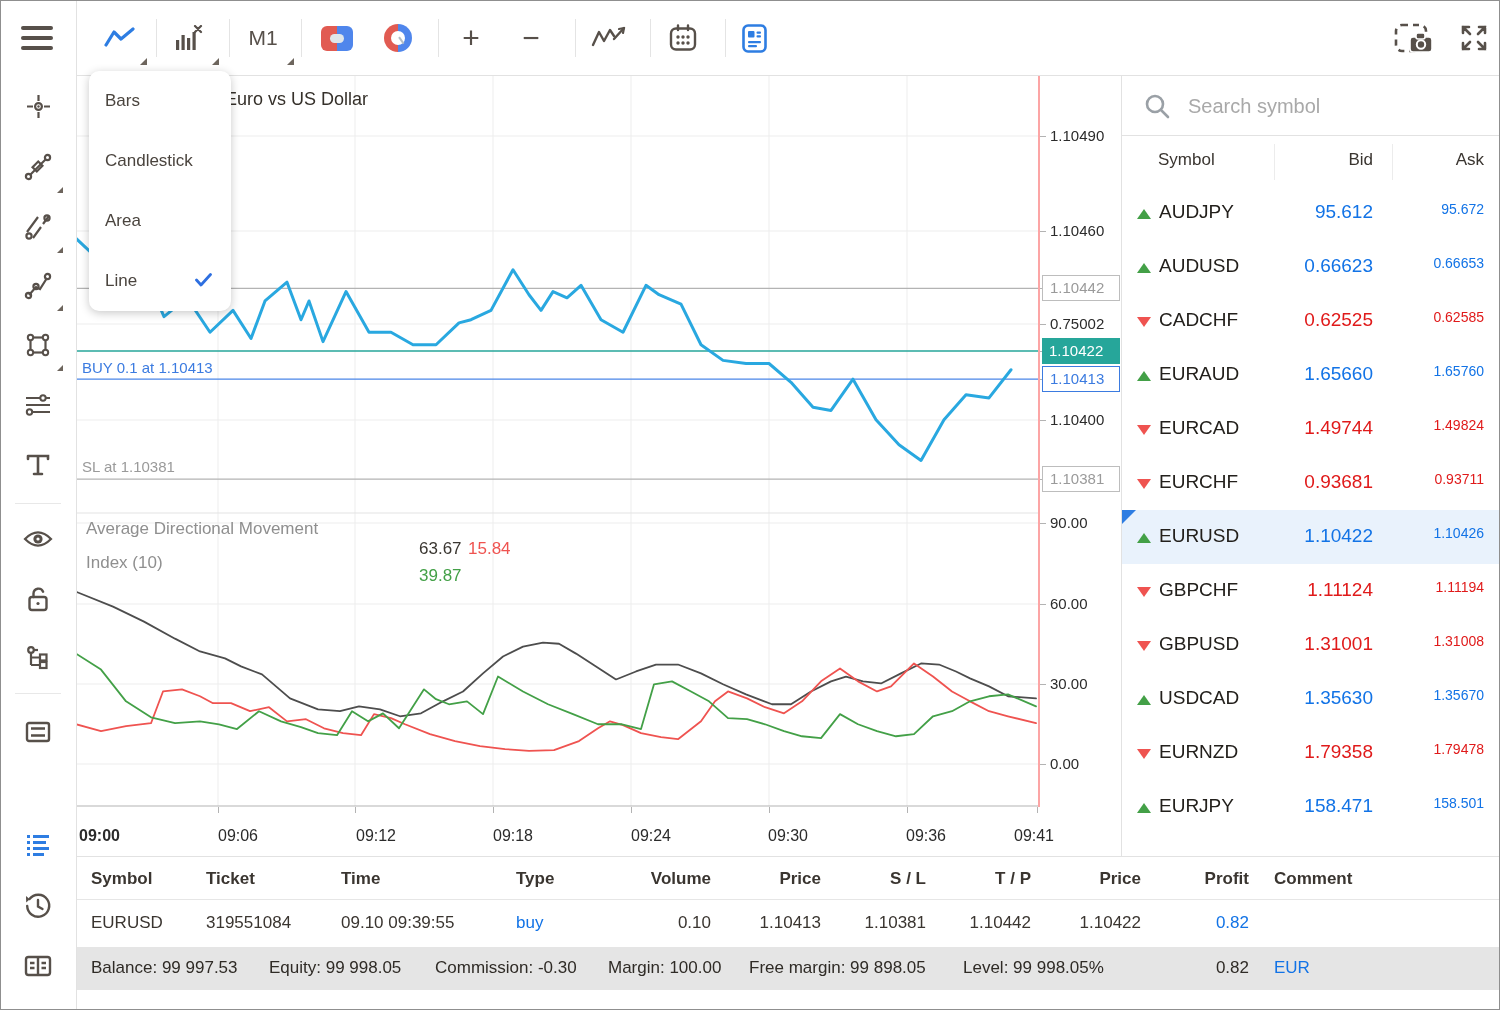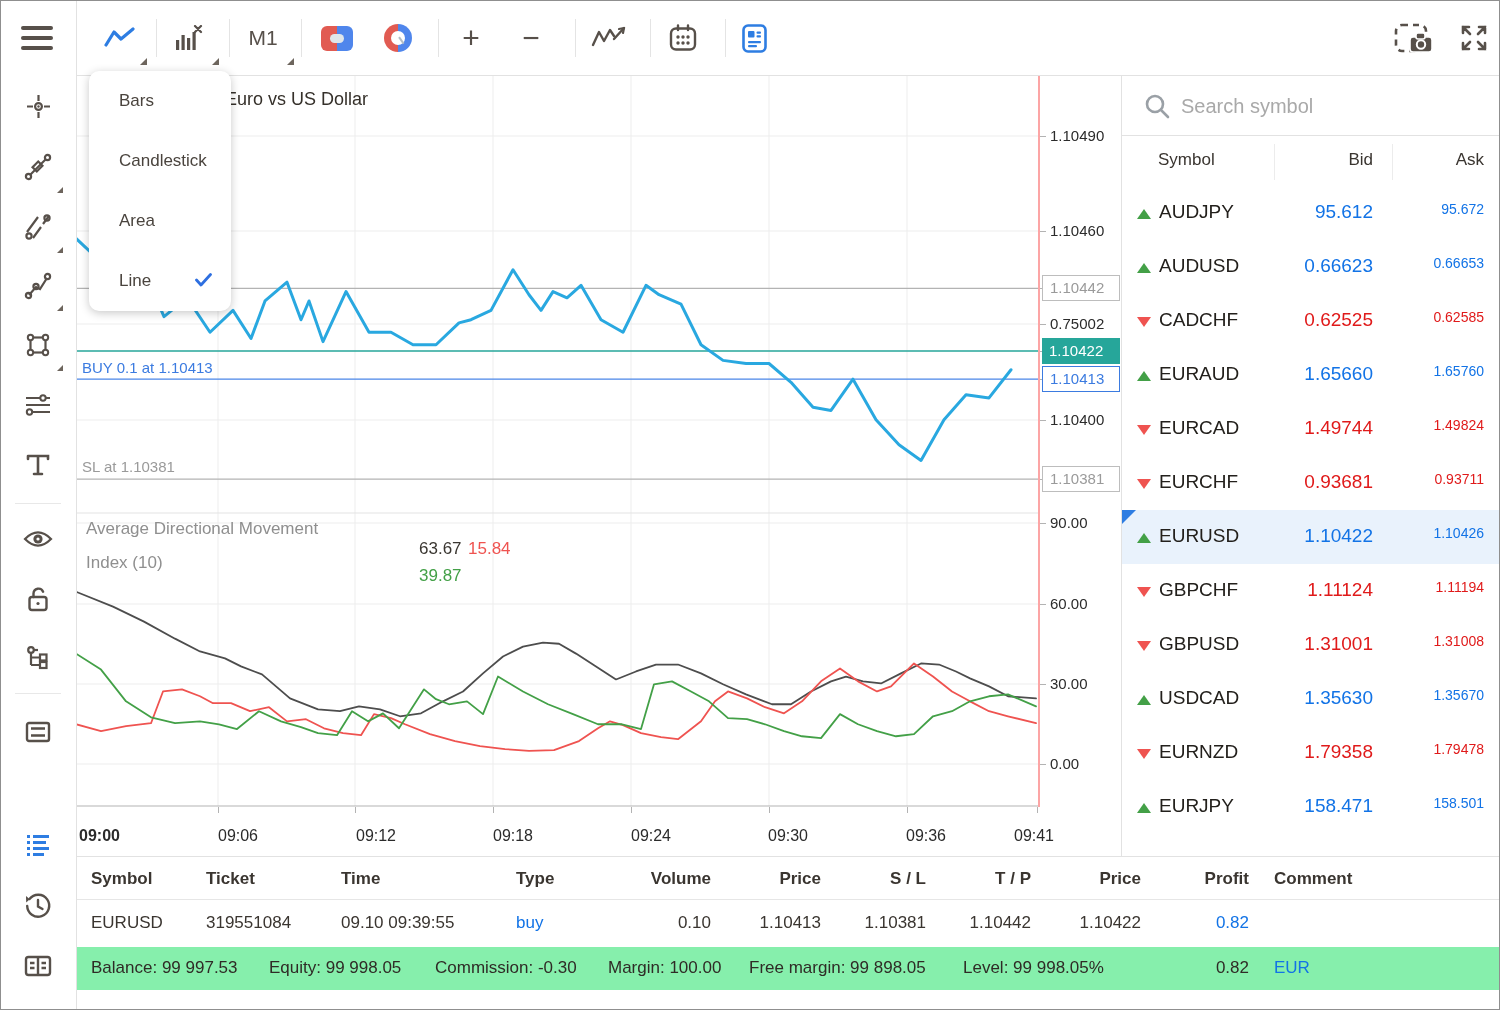--- a/index.html
+++ b/index.html
@@ -38,40 +38,40 @@
   .chart-wrap svg{position:absolute;left:0;top:0;}
   .chart-title{position:absolute;left:62px;top:13px;font-size:18px;color:#35302a;z-index:5;white-space:nowrap;}
   .lbl-buy{position:absolute;left:5px;top:283px;font-size:15px;color:#3b7be0;z-index:5;}
   .lbl-sl{position:absolute;left:5px;top:382px;font-size:15px;color:var(--grayed);z-index:5;}
   .ind-name{position:absolute;left:9px;font-size:17px;color:#8f8f8f;z-index:5;white-space:nowrap;}
   .ind-val{position:absolute;font-size:17px;z-index:5;}
 
   
   .menu{position:absolute;left:88px;top:70px;width:142px;height:240px;background:#fff;border-radius:10px;
     box-shadow:0 2px 10px rgba(0,0,0,.22);z-index:50;}
-  .menu-item{position:relative;height:60px;line-height:60px;padding-left:30px;font-size:17px;color:#4a443e;cursor:pointer;}
+  .menu-item{position:relative;height:60px;line-height:60px;padding-left:16px;font-size:17px;color:#4a443e;cursor:pointer;}
   .menu-check{position:absolute;left:106px;top:22px;}
 
   
   .paxis{position:absolute;left:1037px;top:75px;width:83px;height:731px;border-left:2px solid #fca5a5;background:#fff;}
   .ax-plain{position:absolute;left:10px;font-size:15px;color:#2b2b2b;white-space:nowrap;}
   .ax-box{position:absolute;left:2px;width:78px;height:26px;line-height:24px;padding-left:7px;font-size:15px;box-sizing:border-box;background:#fff;}
   .ax-box.gray{border:1px solid #bdbdbd;color:var(--grayed);}
   .ax-box.teal{background:#26a69a;color:#fff;line-height:26px;}
   .ax-box.blue{border:1.5px solid #3b7be0;color:#3b7be0;}
   .ax-tick{position:absolute;left:0;width:6px;height:1px;background:#b3b3b3;}
   .taxis{position:absolute;left:76px;top:806px;width:1044px;height:49px;background:#fff;}
   .t-lbl{position:absolute;top:20px;font-size:16px;color:#2b2b2b;transform:translateX(-50%);white-space:nowrap;}
   .t-lbl.left{transform:none;font-weight:700;}
   .t-tick{position:absolute;top:0;width:1px;height:6px;background:#b3b3b3;}
 
   
   .mwatch{position:absolute;left:1120px;top:75px;width:378px;height:780px;border-left:1px solid #e2e2e2;background:#fff;box-sizing:border-box;}
   .mw-search{position:absolute;left:0;top:0;width:100%;height:60px;border-bottom:1px solid #e2e2e2;box-sizing:border-box;}
-  .mw-search input{position:absolute;left:57px;top:12px;width:300px;height:34px;border:0;outline:none;font-size:20px;
+  .mw-search input{position:absolute;left:64px;top:12px;width:300px;height:34px;border:0;outline:none;font-size:20px;
     font-family:"Liberation Sans",sans-serif;color:#4a443e;}
   .mw-search input::placeholder{color:#a9a9a9;}
   .mw-head{position:absolute;left:0;top:60px;width:100%;height:50px;}
   .mw-head .h{position:absolute;top:14px;font-size:17px;color:#3a3530;}
   .mw-hsep{position:absolute;top:8px;width:1px;height:36px;background:#ececec;}
   .mw-rows{position:absolute;left:0;top:110px;width:100%;height:648px;}
   .mw-row{position:relative;height:54px;cursor:pointer;}
   .mw-row.sel{background:#e9f2fc;}
   .mw-row.sel:before{content:"";position:absolute;left:0;top:0;border-top:14px solid #2e7de2;border-right:14px solid transparent;}
   .mw-row .arr{position:absolute;left:15px;top:23px;width:0;height:0;}
@@ -81,21 +81,21 @@
   .mw-row .bid{position:absolute;right:126px;top:15px;font-size:19px;}
   .mw-row .ask{position:absolute;right:15px;top:15px;font-size:14px;}
   .c-up{color:var(--valblue);} .c-down{color:var(--valred);}
 
   
   .trades{position:absolute;left:76px;top:855px;width:1422px;height:153px;border-top:1px solid #e2e2e2;background:#fff;}
   .th,.td{position:absolute;font-size:17px;white-space:nowrap;}
   .th{top:12px;font-weight:700;color:#3a3530;}
   .td{top:56px;color:#3a3530;}
   .tr-div{position:absolute;left:0;top:42px;width:100%;height:1px;background:#e6e6e6;}
-  .summary{position:absolute;left:0;top:90px;width:100%;height:43px;background:#86efac;}
+  .summary{position:absolute;left:0;top:90px;width:100%;height:43px;background:#e5e5e5;}
   .summary .s{position:absolute;top:11px;font-size:17px;color:#2f2b26;white-space:nowrap;}
   .blue-txt{color:var(--valblue) !important;}
 </style>
 </head>
 <body>
 
 <div class="screen">
 
   <div class="toolbar">
     <div class="lcell">

